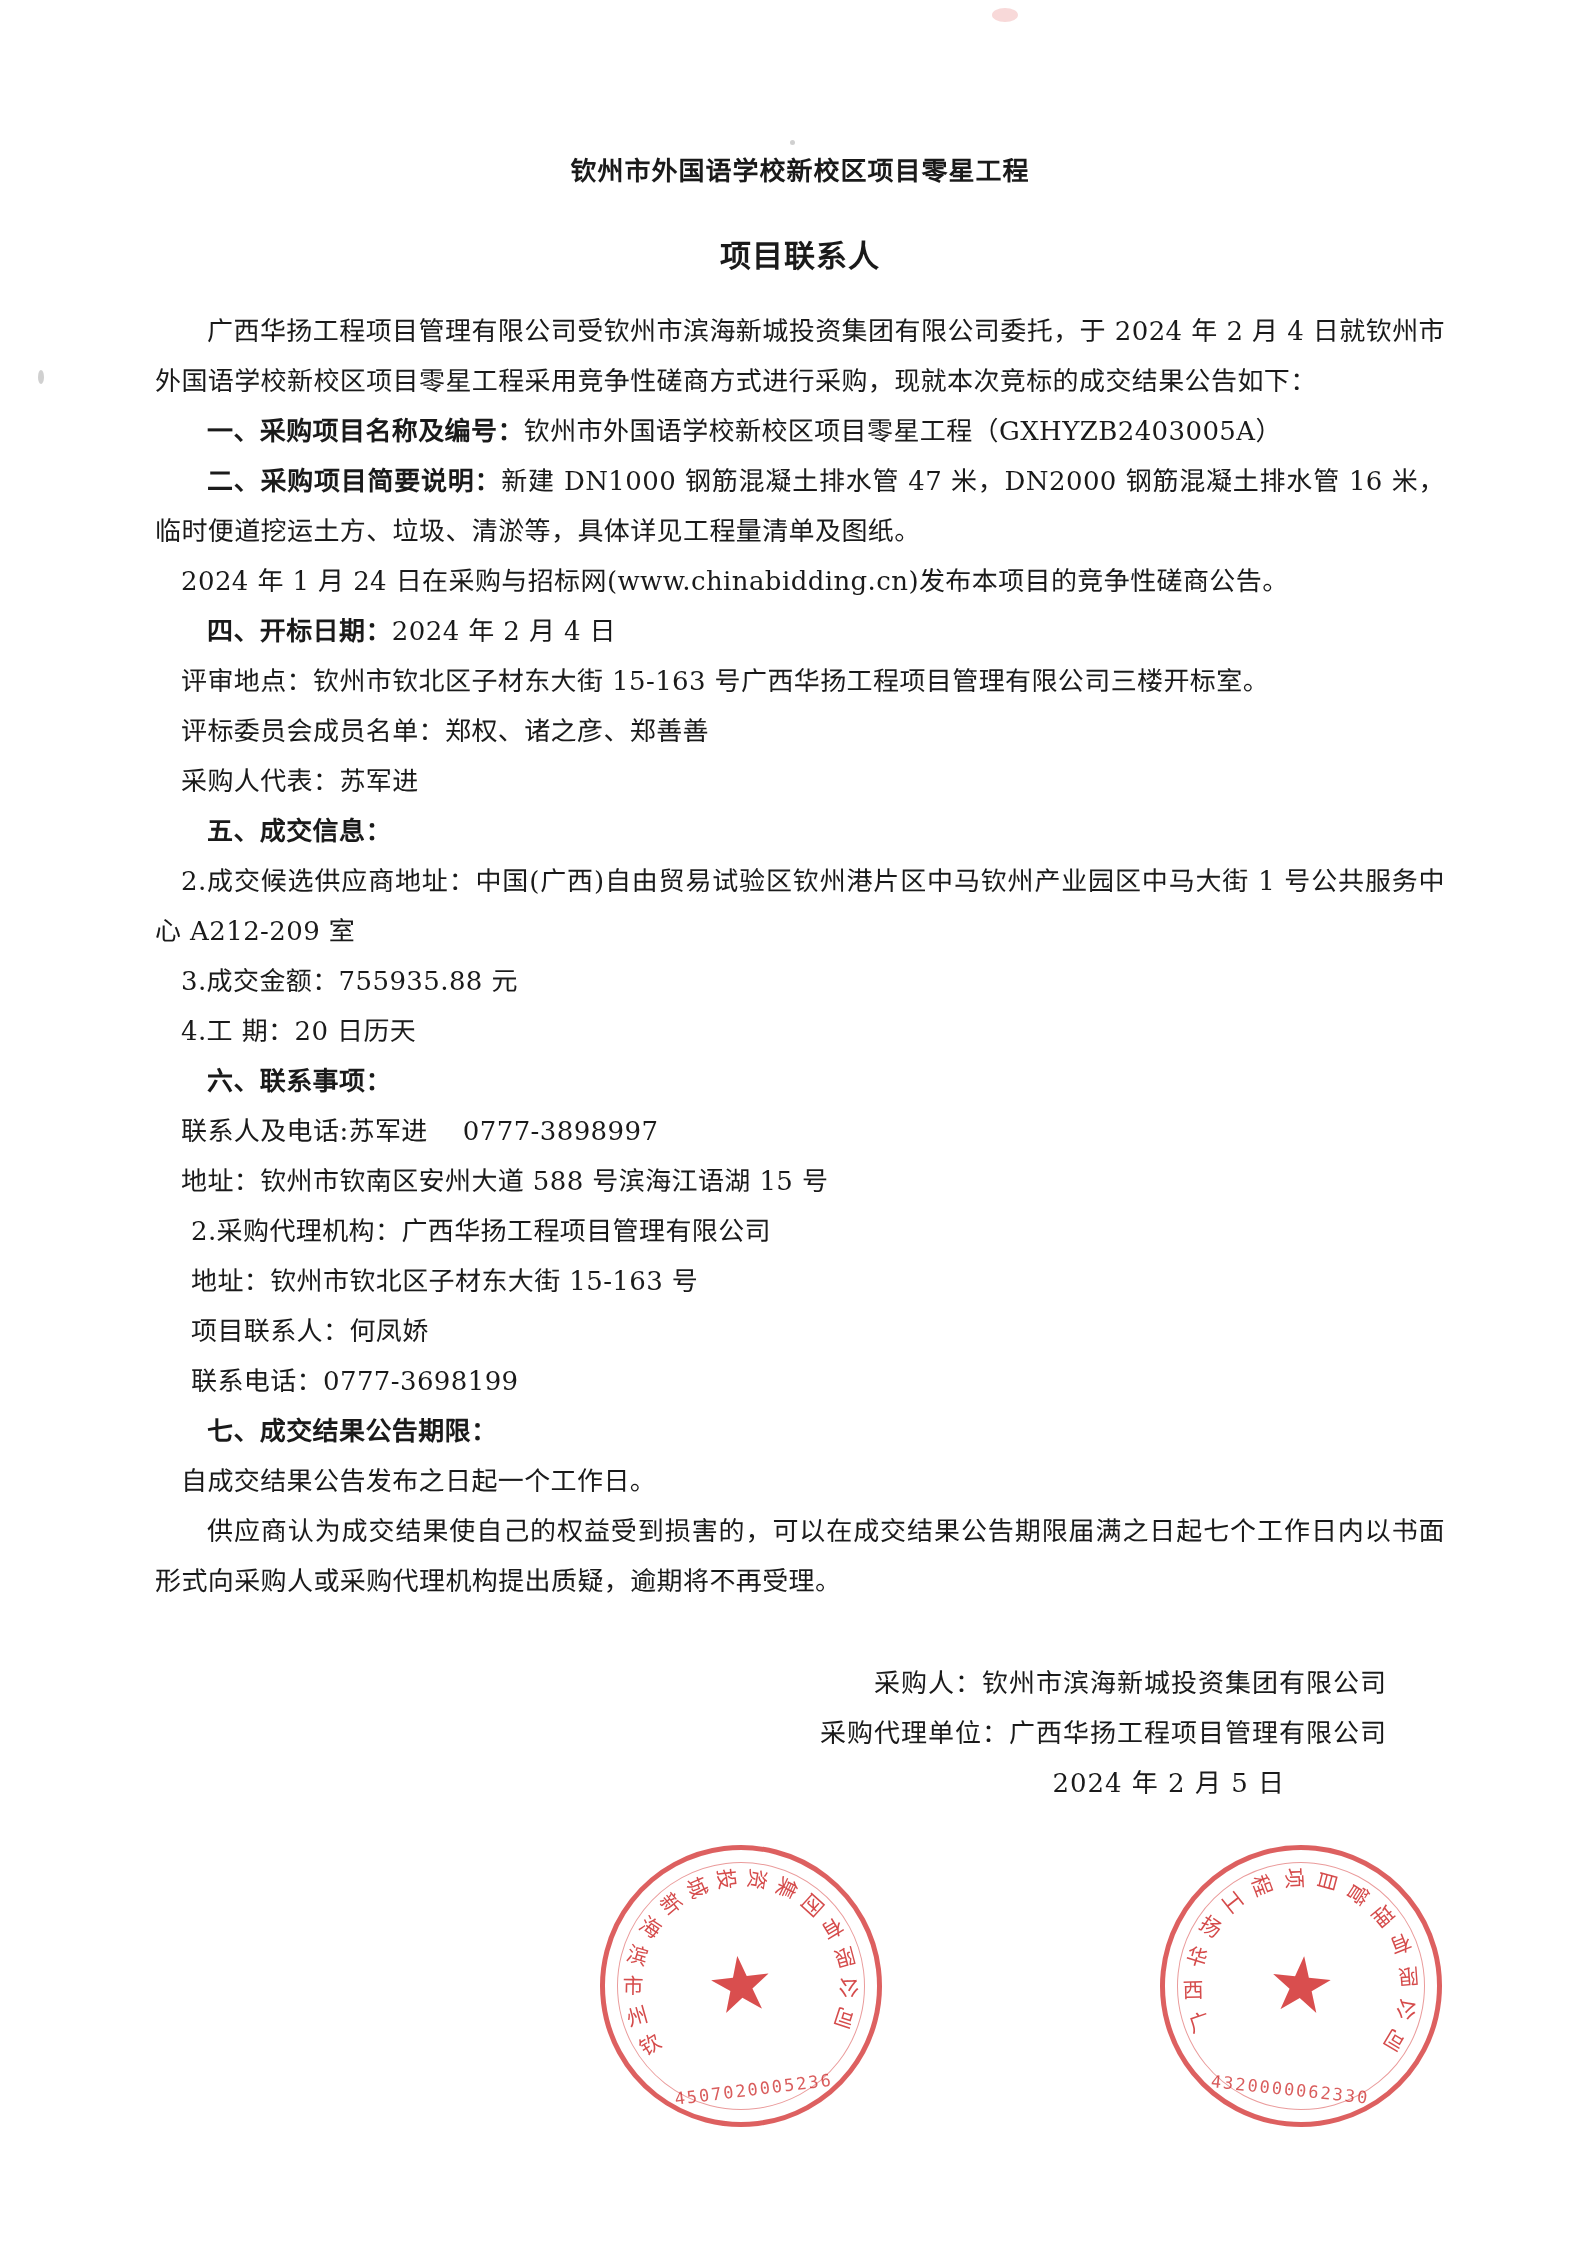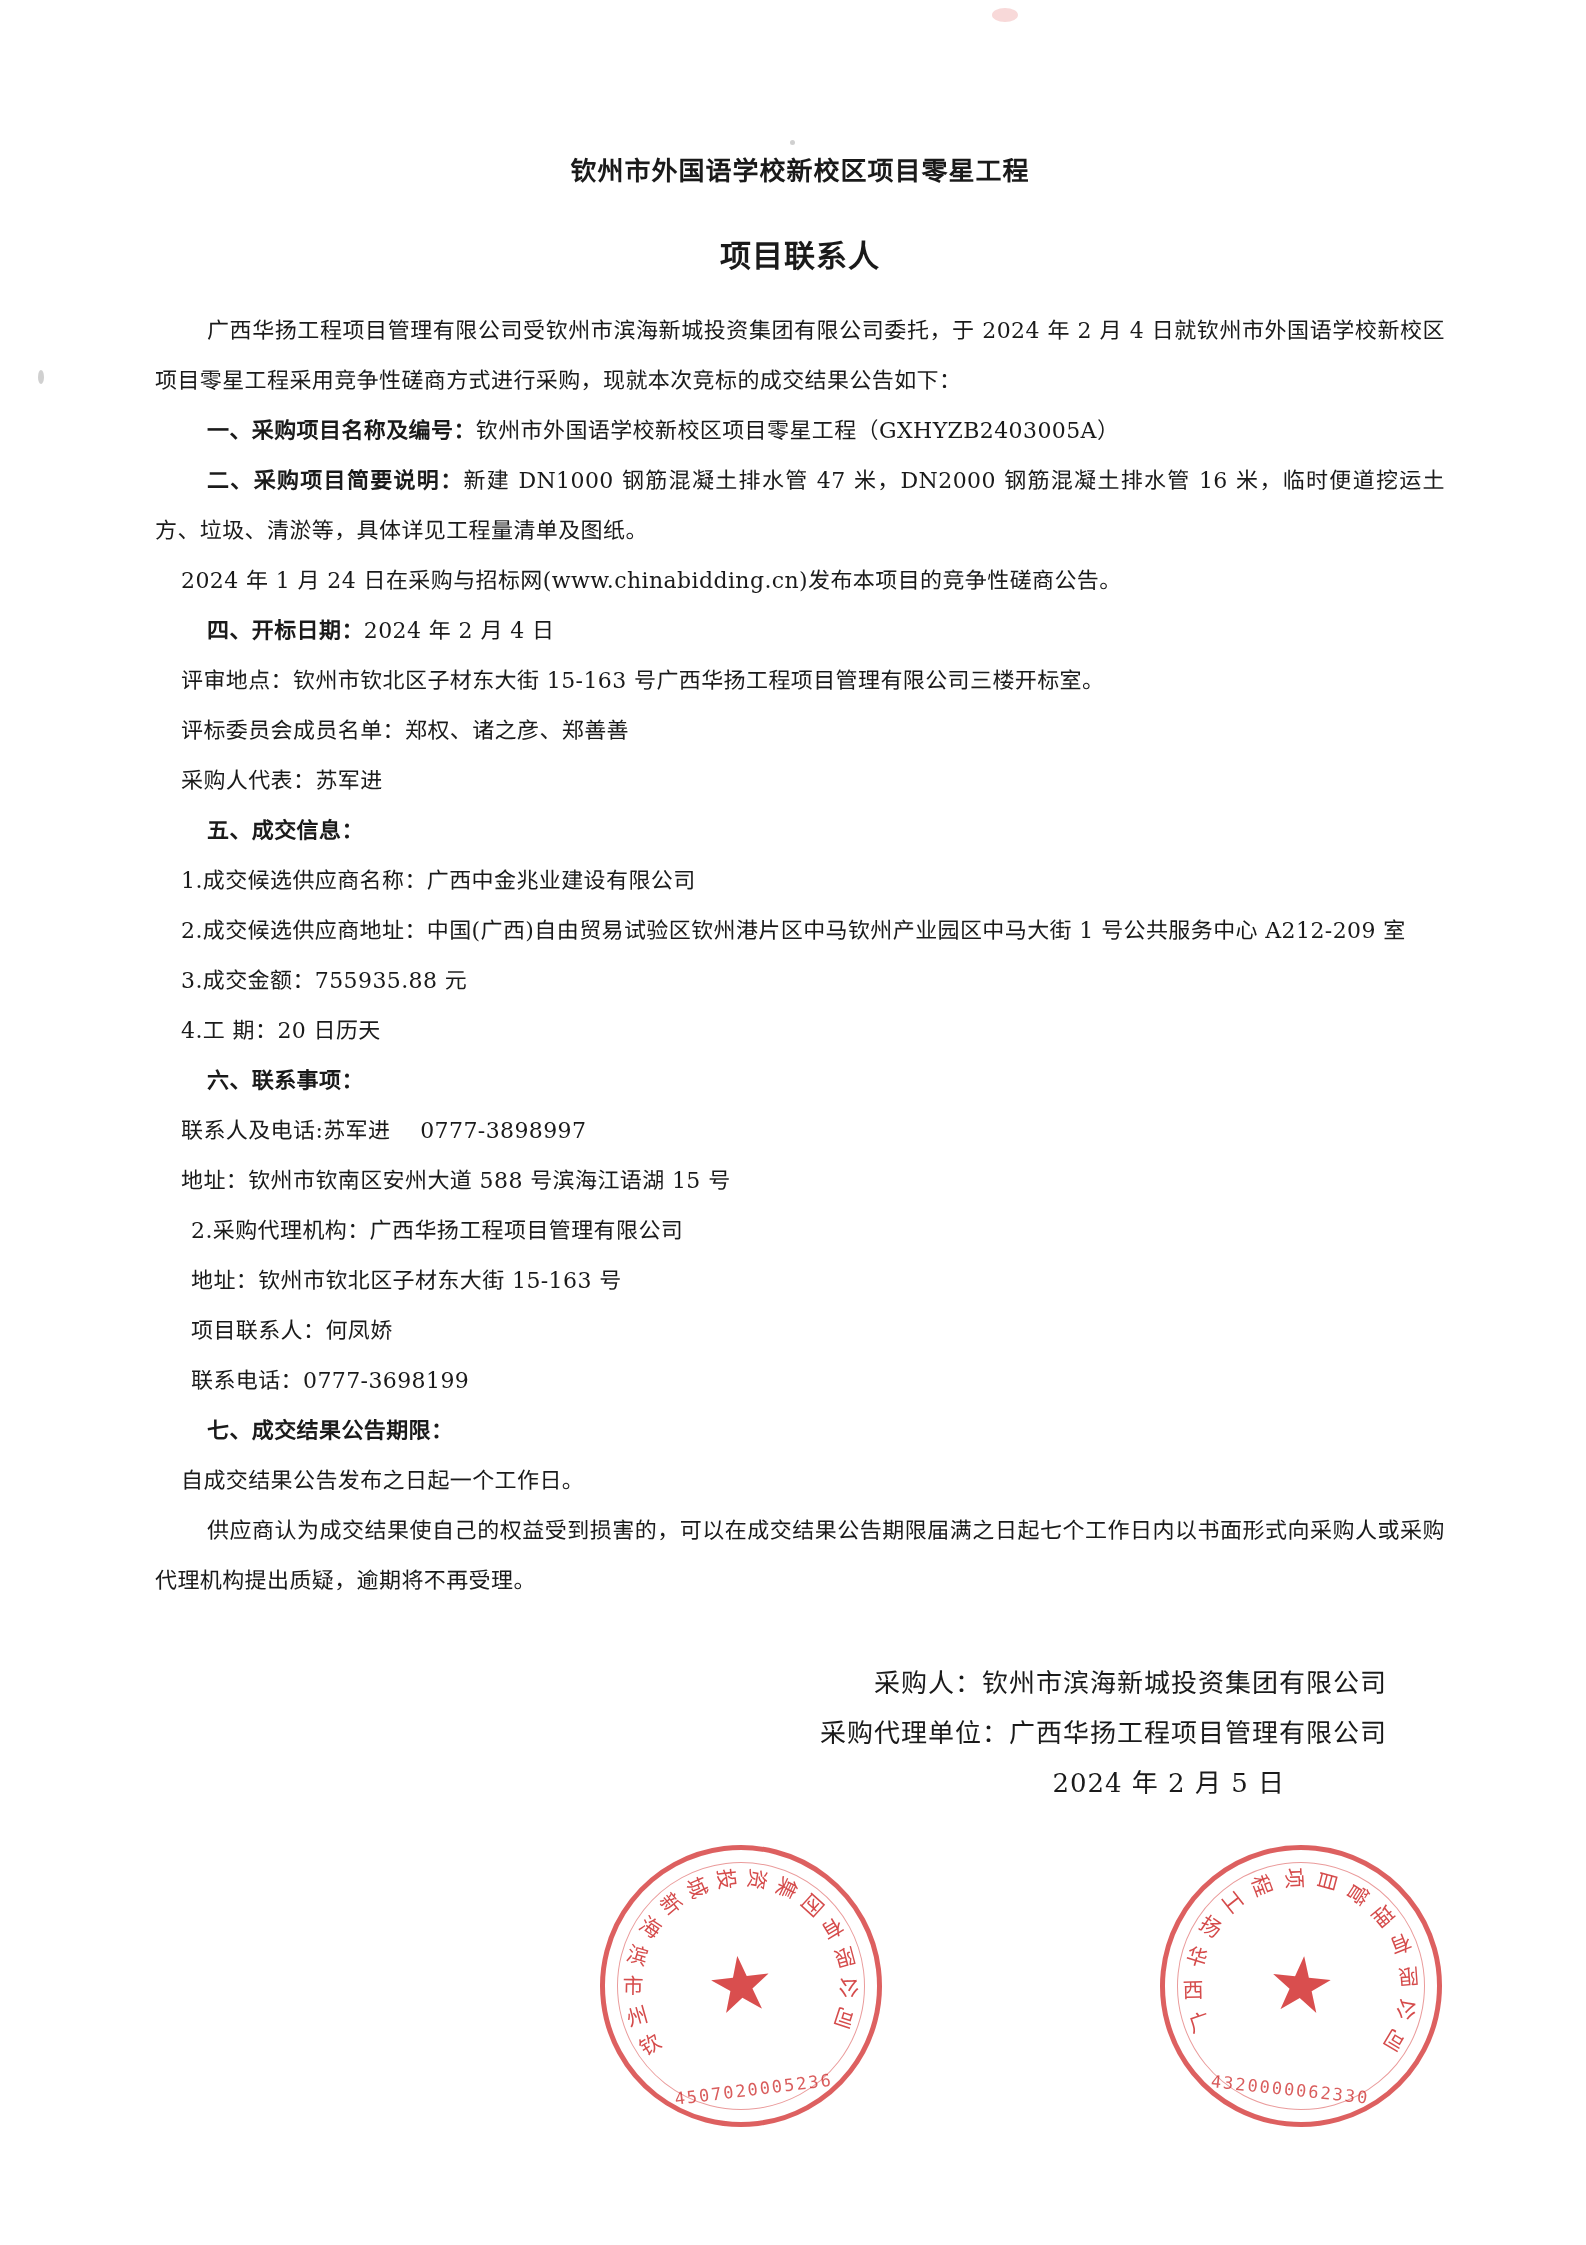--- a/index.html
+++ b/index.html
@@ -36,21 +36,21 @@
   }
   .title2 {
     text-align: center;
     font-size: 31px;
     font-weight: bold;
     letter-spacing: 1px;
     margin: 0 0 30px 0;
     font-family: "DejaVu Sans", "Liberation Sans", sans-serif;
   }
   p.body {
-    font-size: 22px;
+    font-size: 26px;
     line-height: 50px;
     margin: 0;
     text-align: justify;
     letter-spacing: 0.4px;
   }
   p.indent2 { text-indent: 52px; }
   p.indent1 { text-indent: 26px; }
   p.indent15 { text-indent: 36px; }
   .bold {
     font-weight: bold;
@@ -167,21 +167,20 @@
     <p class="body indent1">2024 年 1 月 24 日在采购与招标网(www.chinabidding.cn)发布本项目的竞争性磋商公告。</p>
 
     <p class="body indent2">
       <span class="bold">四、开标日期：</span><span>2024 年 2 月 4 日</span>
     </p>
     <p class="body indent1">评审地点：钦州市钦北区子材东大街 15-163 号广西华扬工程项目管理有限公司三楼开标室。</p>
     <p class="body indent1">评标委员会成员名单：郑权、诸之彦、郑善善</p>
     <p class="body indent1">采购人代表：苏军进</p>
 
     <p class="body indent2 bold">五、成交信息：</p>
-    <p class="body indent1">1.成交候选供应商名称：广西中金兆业建设有限公司</p>
     <p class="body indent1">2.成交候选供应商地址：中国(广西)自由贸易试验区钦州港片区中马钦州产业园区中马大街 1 号公共服务中心 A212-209 室</p>
     <p class="body indent1">3.成交金额：755935.88 元</p>
     <p class="body indent1">4.工 期：20 日历天</p>
 
     <p class="body indent2 bold">六、联系事项：</p>
     <p class="body indent1">联系人及电话:苏军进　  0777-3898997</p>
     <p class="body indent1">地址：钦州市钦南区安州大道 588 号滨海江语湖 15 号</p>
     <p class="body indent15">2.采购代理机构：广西华扬工程项目管理有限公司</p>
     <p class="body indent15">地址：钦州市钦北区子材东大街 15-163 号</p>
     <p class="body indent15">项目联系人：何凤娇</p>

